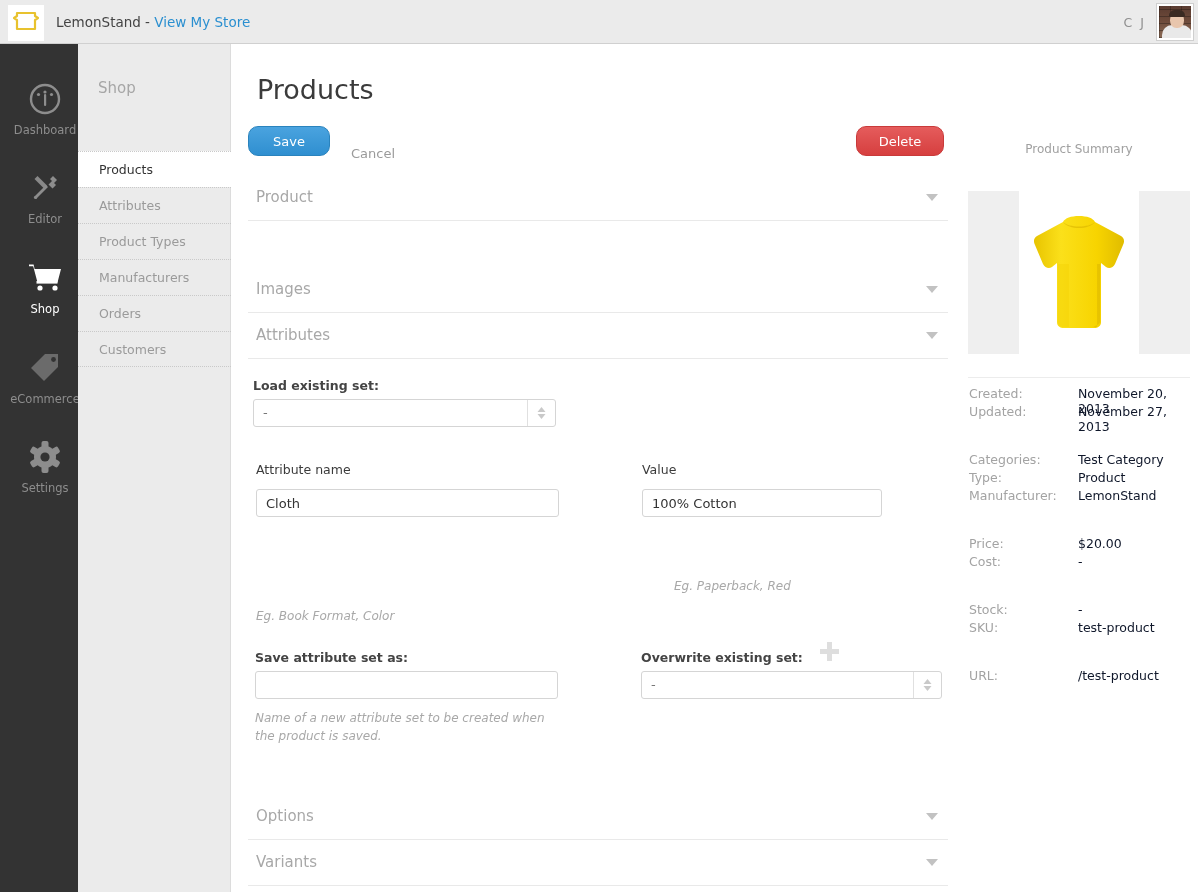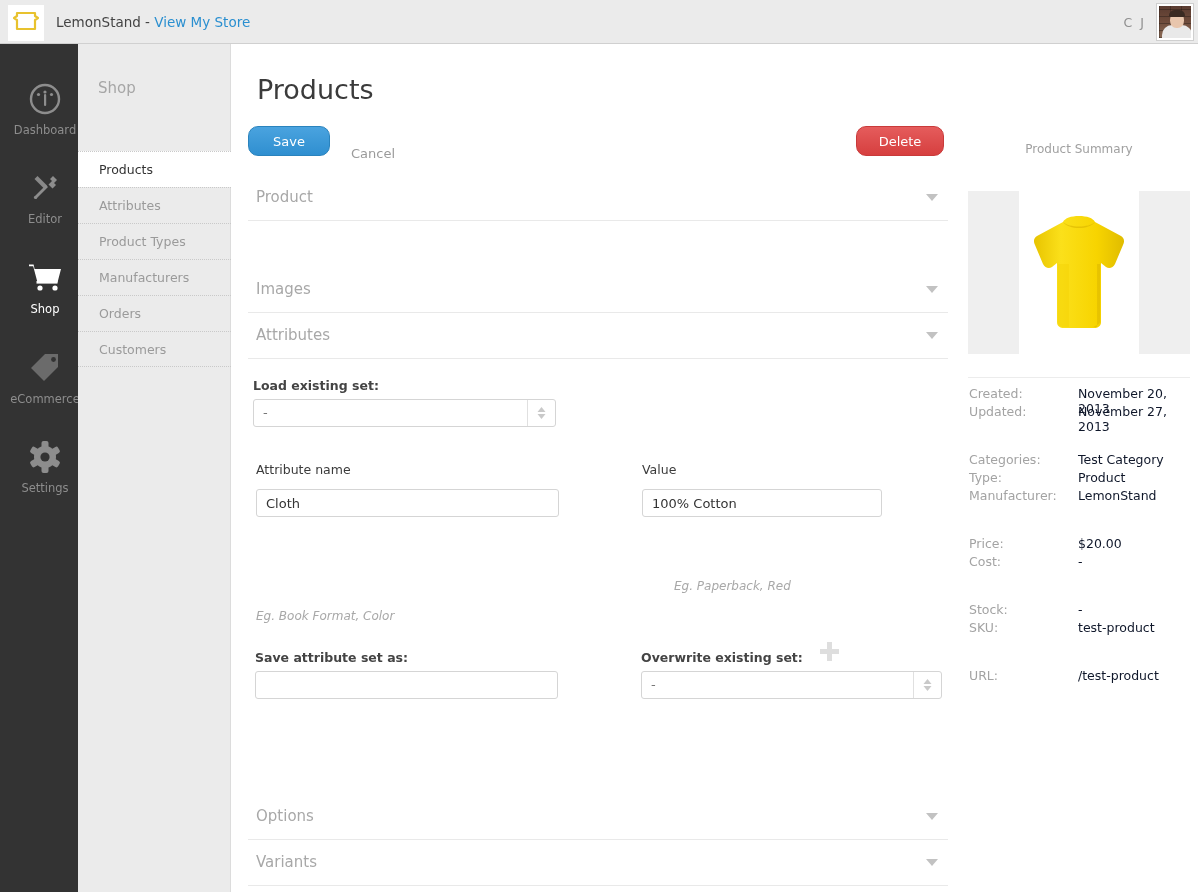--- a/index.html
+++ b/index.html
@@ -343,20 +343,21 @@
   <div class="hint" style="left:25px; top:533px; width:300px;margin-top:30px;">Eg. Book Format, Color</div>
 
   <div class="field-label plain" style="left:411px; top:418px;">Value</div>
   <input class="txt" style="left: 411px; top: 445px; width: 240px;" value="100% Cotton">
   <div class="hint" style="left:411px; top:533px; width:300px;margin-left:32px;">Eg. Paperback, Red</div>
 
   <div id="plus-icon"></div>
 
   <div class="field-label" style="left:24px; top:606px;">Save attribute set as:</div>
   <input class="txt" style="left: 24px; top: 627px; width: 303px;" placeholder="">
+  <div class="hint" style="left:24px; top:665px; width:296px;">Name of a new attribute set to be created when the product is saved.</div>
 
   <div class="field-label" style="left:410px; top:606px;">Overwrite existing set:</div>
   <div class="selectbox" style="left:410px; top:627px; width:301px;">
     <div class="sel-val">-</div>
     <div class="sel-btn">
       <svg width="11" height="16" viewBox="0 0 11 16">
         <path d="M5.5 2 L9.5 7 H1.5 Z" fill="#c9c9c9"></path>
         <path d="M5.5 14 L1.5 9 H9.5 Z" fill="#c9c9c9"></path>
       </svg>
     </div>

